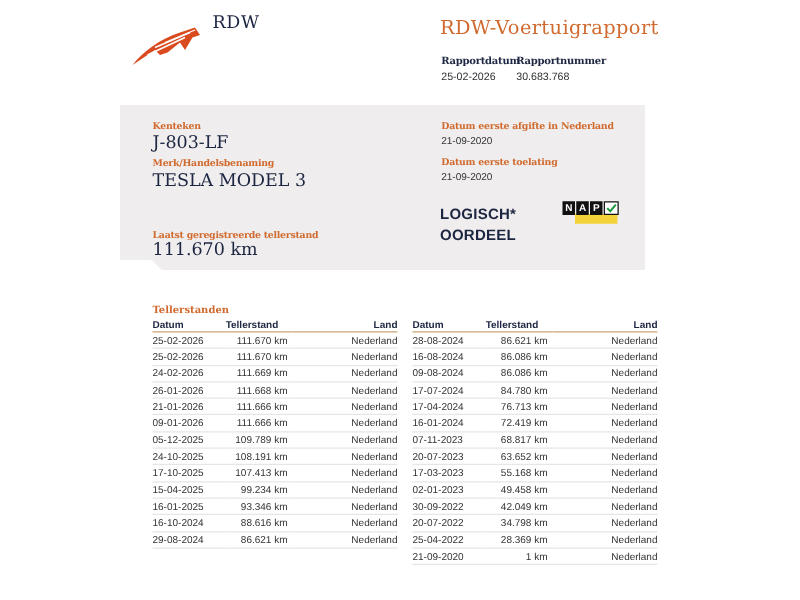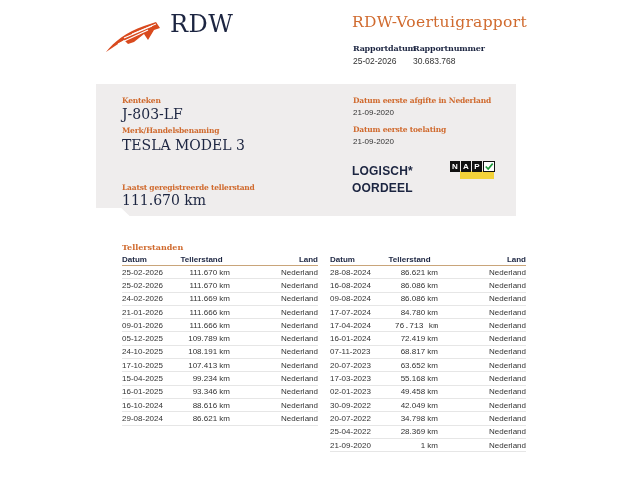--- a/index.html
+++ b/index.html
@@ -1,20 +1,20 @@
 <!DOCTYPE html>
 <html><head>
 <meta charset="utf-8">
 <style>
   html, body { margin: 0; padding: 0; background: #ffffff; }
   body { width: 640px; height: 480px; position: relative; overflow: hidden; font-family: "Liberation Sans", sans-serif; color: #1f2233; }
   .abs { position: absolute; }
   .serif { font-family: "DejaVu Serif", serif; }
   .logo { left: 104px; top: 18px; width: 60px; height: 36px; }
-  .brand { left: 170px; top: 10px; font-size: 24px; color: #1c2541; letter-spacing: 0.5px; }
+  .brand { left: 170px; top: 10px; font-size: 14px; color: #1c2541; letter-spacing: 0.5px; }
   .report-title { left: 352px; top: 13px; font-size: 15.5px; color: #d06a2e; letter-spacing: 0.3px; }
   .meta { font-size: 8.5px; }
   .meta-label { font-weight: bold; color: #1c2541; font-family: "DejaVu Serif", serif; font-size: 8px; letter-spacing: -0.2px; }
   .meta-value { color: #333; margin-top: 3px; }
   .panel { left: 96px; top: 84px; width: 420px; height: 132px; background: #efeded; clip-path: polygon(0 0, 100% 0, 100% 100%, 8% 100%, 6% 94%, 0 94%); }
   .lbl { font-family: "DejaVu Serif", serif; font-size: 7.5px; font-weight: bold; color: #d06a2e; letter-spacing: -0.2px; }
   .val-big { font-family: "DejaVu Serif", serif; font-size: 14px; color: #1c2541; }
   .val-small { font-size: 8px; color: #333; }
   .logisch { left: 352px; top: 163px; font-size: 12px; font-weight: bold; color: #1c2541; line-height: 17px; letter-spacing: 0.2px; }
   .nap { left: 450px; top: 161px; width: 44px; height: 20px; }
@@ -101,20 +101,25 @@
         <td class="c-date">25-02-2026</td>
         <td class="c-km" style="text-align: right; padding-right: 4px;">111.670 km</td>
         <td class="c-land">Nederland</td>
       </tr>
       <tr>
         <td class="c-date">24-02-2026</td>
         <td class="c-km" style="text-align: right; padding-right: 4px;">111.669 km</td>
         <td class="c-land">Nederland</td>
       </tr>
       <tr>
+        <td class="c-date">26-01-2026</td>
+        <td class="c-km" style="text-align: right; padding-right: 4px;">111.668 km</td>
+        <td class="c-land">Nederland</td>
+      </tr>
+      <tr>
         <td class="c-date">21-01-2026</td>
         <td class="c-km" style="text-align: right; padding-right: 4px;">111.666 km</td>
         <td class="c-land">Nederland</td>
       </tr>
       <tr>
         <td class="c-date">09-01-2026</td>
         <td class="c-km" style="text-align: right; padding-right: 4px;">111.666 km</td>
         <td class="c-land">Nederland</td>
       </tr>
       <tr>
@@ -179,21 +184,21 @@
         <td class="c-km" style="text-align: right; padding-right: 4px;">86.086 km</td>
         <td class="c-land">Nederland</td>
       </tr>
       <tr>
         <td class="c-date">17-07-2024</td>
         <td class="c-km" style="text-align: right; padding-right: 4px;">84.780 km</td>
         <td class="c-land">Nederland</td>
       </tr>
       <tr>
         <td class="c-date">17-04-2024</td>
-        <td class="c-km" style="text-align: right; padding-right: 4px; font-family: Liberation Mono, monospace;">76.713 km</td>
+        <td class="c-km" style="text-align: right; padding-right: 4px;">76.713 km</td>
         <td class="c-land">Nederland</td>
       </tr>
       <tr>
         <td class="c-date">16-01-2024</td>
         <td class="c-km" style="text-align: right; padding-right: 4px;">72.419 km</td>
         <td class="c-land">Nederland</td>
       </tr>
       <tr>
         <td class="c-date">07-11-2023</td>
         <td class="c-km" style="text-align: right; padding-right: 4px;">68.817 km</td>

